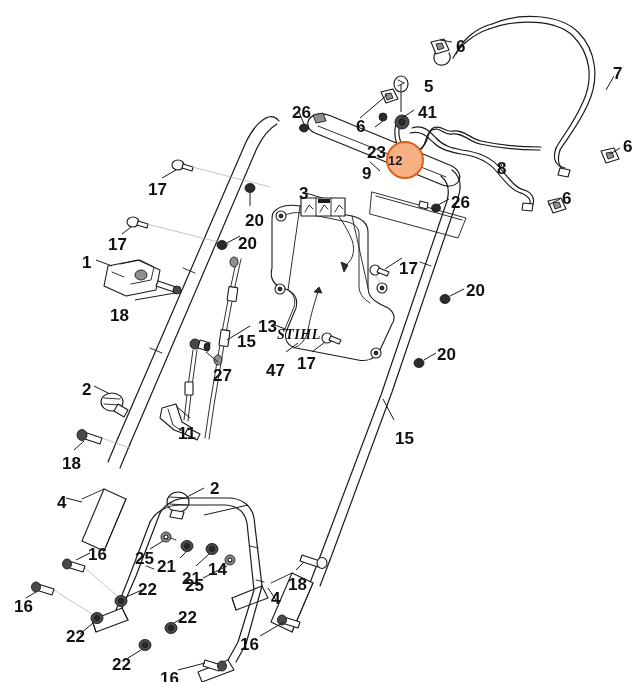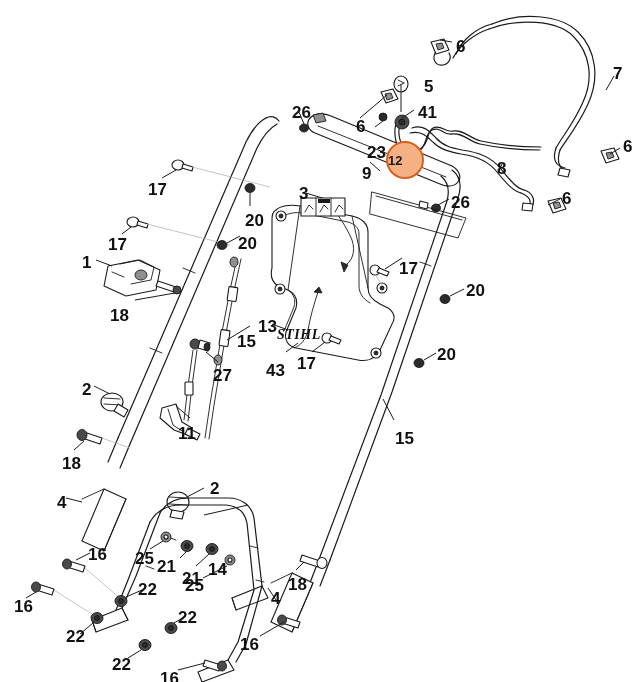--- a/index.html
+++ b/index.html
@@ -442,14 +442,14 @@
     <div class="cal" style="left: 66px; top: 628px;">22</div>
     <div class="cal" style="left: 178px; top: 609px;">22</div>
     <div class="cal" style="left: 112px; top: 656px;">22</div>
     <div class="cal" style="left: 367px; top: 144px;">23</div>
     <div class="cal" style="left: 418px; top: 104px;">41</div>
     <div class="cal" style="left: 135px; top: 550px;">25</div>
     <div class="cal" style="left: 185px; top: 577px;">25</div>
     <div class="cal" style="left: 292px; top: 104px;">26</div>
     <div class="cal" style="left: 451px; top: 194px;">26</div>
     <div class="cal" style="left: 213px; top: 367px;">27</div>
-    <div class="cal" style="left: 266px; top: 362px;">43</div>
+    <div class="cal" style="left: 266px; top: 362px;">47</div>
   </div>
 
 </body></html>

